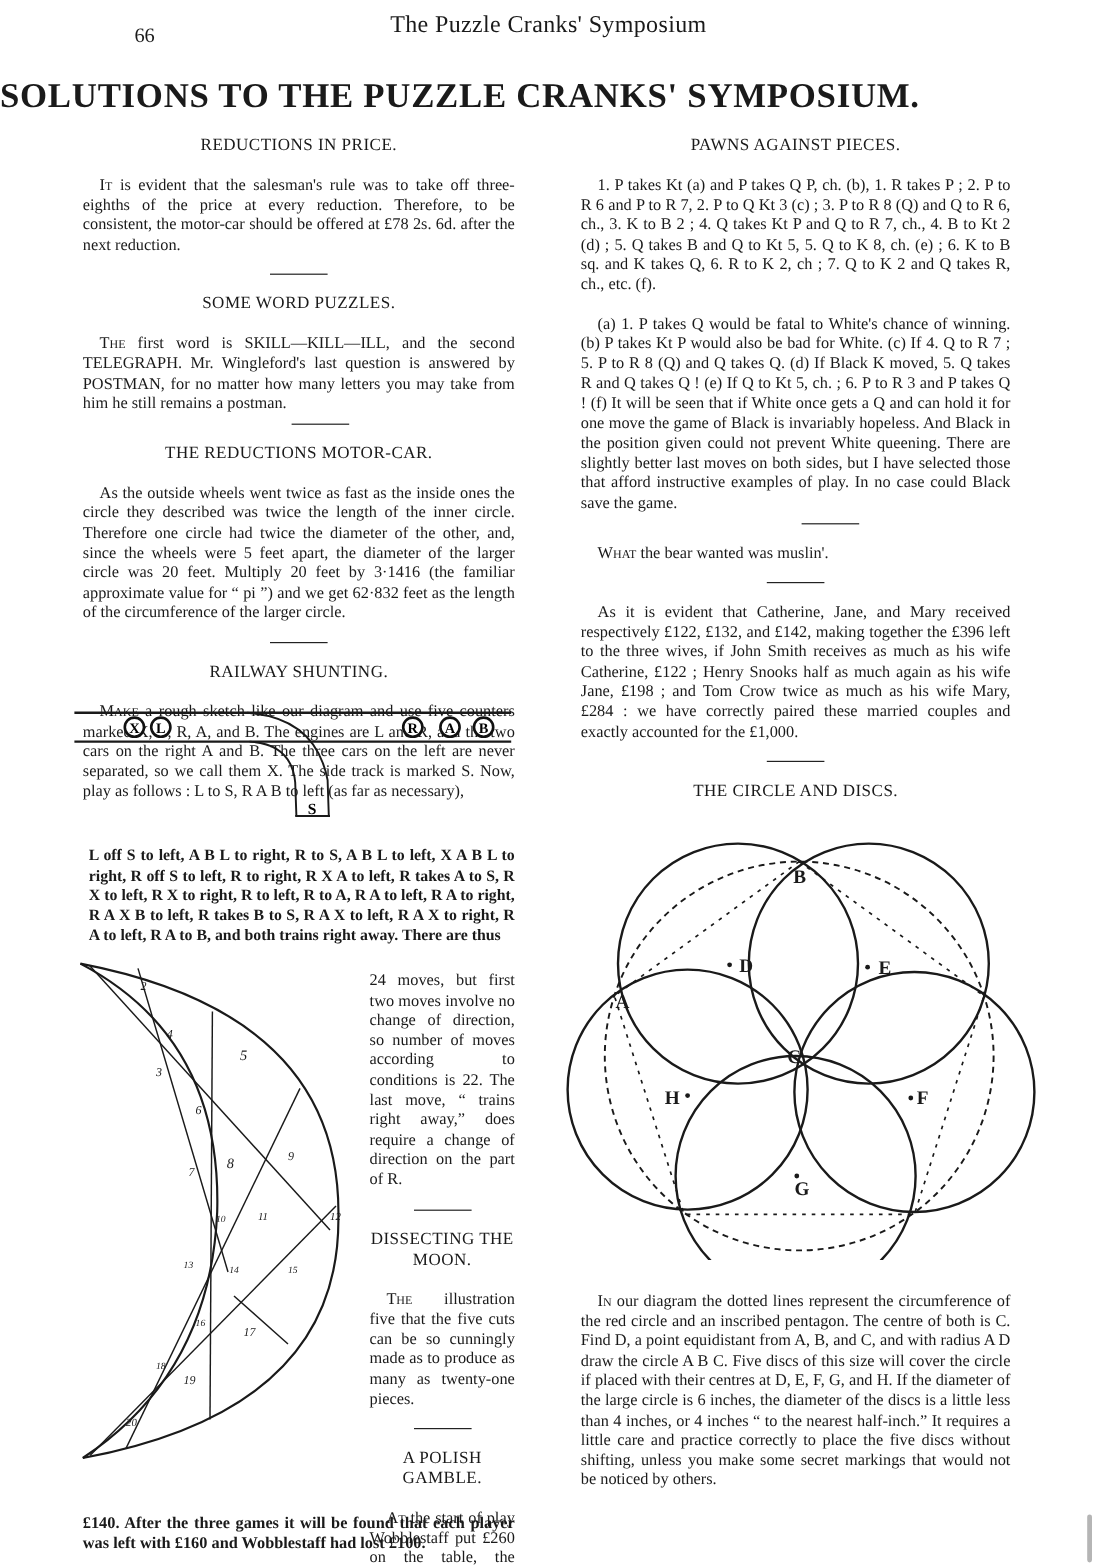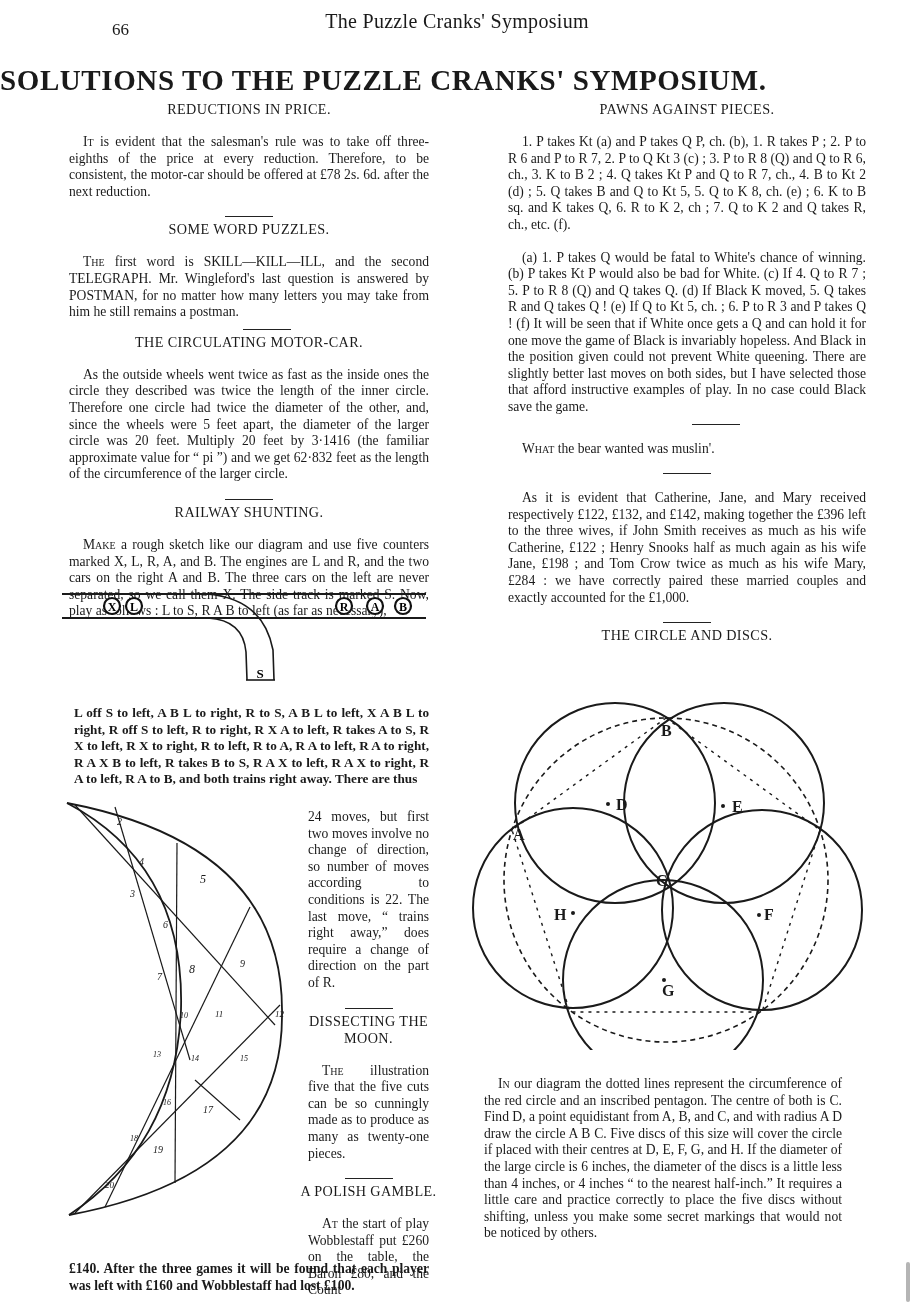--- a/index.html
+++ b/index.html
@@ -5,21 +5,21 @@
   html, body { margin:0; padding:0; background:#ffffff; }
   body { width:914px; height:1305px; position:relative; overflow:hidden;
          font-family:"Liberation Serif","DejaVu Serif",serif; color:#1a1a1a; }
   .abs { position:absolute; }
   .page-number { left:72px; top:20px; font-size:17px;margin-left:40px; }
   .running-head { left:0; width:914px; top:10px; text-align:center; font-size:20px; letter-spacing:0.3px; }
   .main-title { left:0; width:914px; top:64px; text-align:left; font-size:29px; font-weight:bold; letter-spacing:0.6px; }
   .col { position:absolute; font-size:13.6px; line-height:16.6px; text-align:justify; }
   .col p { margin:16px; text-indent:14px; }
   .col p.noind { text-indent:0; }
-  .head { text-align:center; font-size:14.2px; letter-spacing:0.4px; margin:4px; line-height:17px; }
+  .head { text-align:center; font-size:14.2px; letter-spacing:0.4px; margin:16px; line-height:17px; }
   .rule { width:48px; height:0; border-top:1.5px solid #222; margin:6px auto 3px; }
   .sc { font-variant:small-caps; }
   svg text { font-family:"Liberation Serif","DejaVu Serif",serif; }
   .scrollbar { position:absolute; right:4px; top:1262px; width:4px; height:40px; background:#b5b5b5; border-radius:2px; }
 </style>
 </head>
 <body>
 
 <div class="abs page-number">66</div>
 <div class="abs running-head">The Puzzle Cranks' Symposium</div>
@@ -30,21 +30,21 @@
     <div class="head">REDUCTIONS IN PRICE.</div>
     <p><span class="sc">It</span><span> is evident that the salesman's rule was to take off three-eighths of the price at every reduction. Therefore, to be consistent, the motor-car should be offered at £78 2s. 6d. after the next reduction.</span></p>
   </section>
   <div class="rule"></div>
   <section>
     <div class="head">SOME WORD PUZZLES.</div>
     <p><span class="sc">The</span><span> first word is SKILL—KILL—ILL, and the second TELEGRAPH. Mr. Wingleford's last question is answered by POSTMAN, for no matter how many letters you may take from him he still remains a postman.</span></p>
   </section>
   <div class="rule" style="margin:-8px auto 1px 190px"></div>
   <section>
-    <div class="head">THE CIRCULATING MOTOR-CAR.</div>
+    <div class="head">THE REDUCTIONS MOTOR-CAR.</div>
     <p>As the outside wheels went twice as fast as the inside ones the circle they described was twice the length of the inner circle. Therefore one circle had twice the diameter of the other, and, since the wheels were 5 feet apart, the diameter of the larger circle was 20 feet. Multiply 20 feet by 3·1416 (the familiar approximate value for “ pi ”) and we get 62·832 feet as the length of the circumference of the larger circle.</p>
   </section>
   <div class="rule" style="margin-top:10px"></div>
   <section>
     <div class="head">RAILWAY SHUNTING.</div>
     <p><span class="sc">Make</span><span> a rough sketch like our diagram and use five counters marked X, L, R, A, and B. The engines are L and R, and the two cars on the right A and B. The three cars on the left are never separated, so we call them X. The side track is marked S. Now, play as follows : L to S, R A B to left (as far as necessary),</span></p>
   </section>
 </div>
 
 <svg class="abs" style="left:58px; top:590px;" width="370" height="100" viewBox="0 0 370 100">
@@ -124,21 +124,21 @@
   <div class="rule" style="margin-top:8px"></div>
   <section>
     <div class="head">A POLISH GAMBLE.</div>
     <p><span class="sc">At</span><span> the start of play Wobblestaff put £260 on the table, the Baron £80, and the Count</span></p>
   </section>
 </div>
 <div class="col" style="left:53px; top:1245px; width:392px;font-weight:bold;">
   <p class="noind">£140. After the three games it will be found that each player was left with £160 and Wobblestaff had lost £100.</p>
 </div>
 
-<div class="col" style="left:492px; top:97px; width:390px;">
+<div class="col" style="left:468px; top:97px; width:390px;">
   <section>
     <div class="head">PAWNS AGAINST PIECES.</div>
     <p>1. P takes Kt (a) and P takes Q P, ch. (b), 1. R takes P ; 2. P to R 6 and P to R 7, 2. P to Q Kt 3 (c) ; 3. P to R 8 (Q) and Q to R 6, ch., 3. K to B 2 ; 4. Q takes Kt P and Q to R 7, ch., 4. B to Kt 2 (d) ; 5. Q takes B and Q to Kt 5, 5. Q to K 8, ch. (e) ; 6. K to B sq. and K takes Q, 6. R to K 2, ch ; 7. Q to K 2 and Q takes R, ch., etc. (f).</p>
     <p>(a) 1. P takes Q would be fatal to White's chance of winning. (b) P takes Kt P would also be bad for White. (c) If 4. Q to R 7 ; 5. P to R 8 (Q) and Q takes Q. (d) If Black K moved, 5. Q takes R and Q takes Q ! (e) If Q to Kt 5, ch. ; 6. P to R 3 and P takes Q ! (f) It will be seen that if White once gets a Q and can hold it for one move the game of Black is invariably hopeless. And Black in the position given could not prevent White queening. There are slightly better last moves on both sides, but I have selected those that afford instructive examples of play. In no case could Black save the game.</p>
   </section>
   <div class="rule" style="margin:-8px auto 1px 200px"></div>
   <section>
     <p class="noind" style="padding-left:14px"><span class="sc">What</span><span> the bear wanted was muslin'.</span></p>
   </section>
   <div class="rule" style="margin-top:8px"></div>

